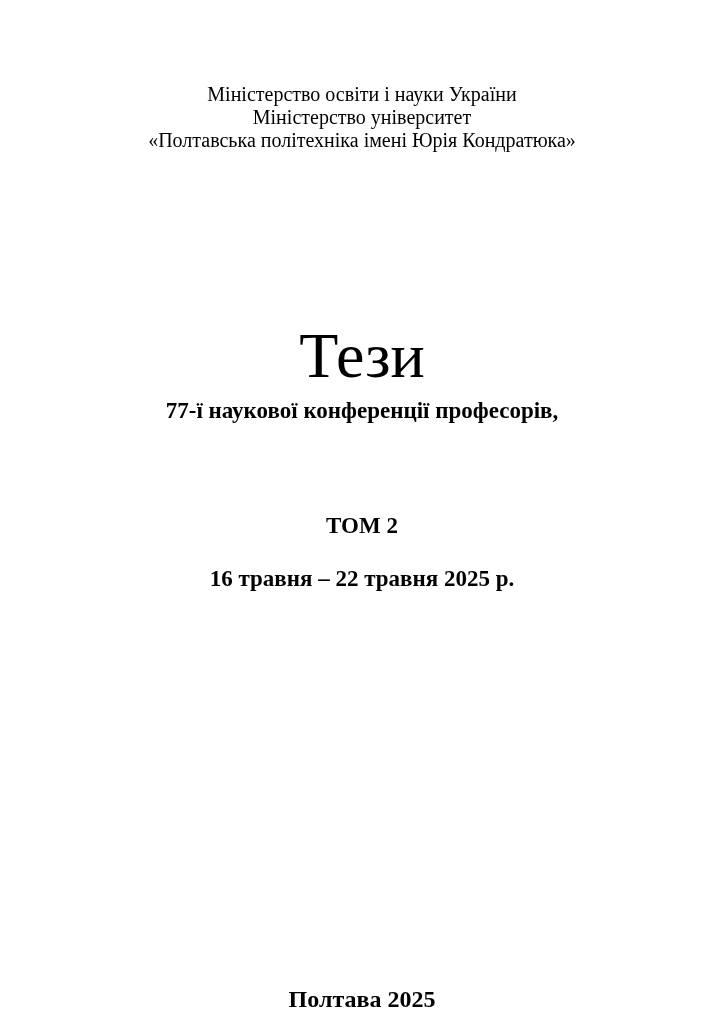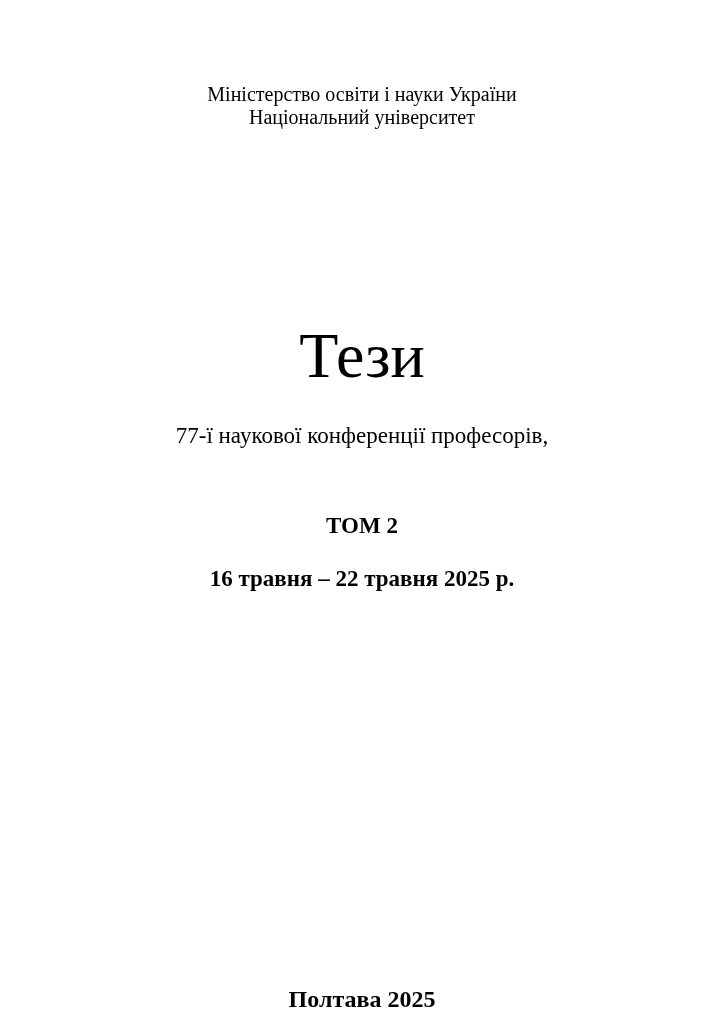--- a/index.html
+++ b/index.html
@@ -29,24 +29,24 @@
     line-height: 23px;
     font-weight: 400;
   }
   .title-block {
     top: 324px;
     font-size: 64px;
     line-height: 64px;
     font-weight: 400;
   }
   .subtitle-block {
-    top: 423px;
+    top: 398px;
     font-size: 23px;
     line-height: 26.5px;
-    font-weight: 400;
+    font-weight: 700;
   }
   .volume-block {
     top: 513px;
     font-size: 23px;
     line-height: 26.5px;
     font-weight: 700;
   }
   .dates-block {
     top: 566px;
     font-size: 23px;
@@ -60,21 +60,22 @@
     font-weight: 700;
   }
 </style>
 </head>
 <body>
 
 <div class="page">
 
   <div class="centered-block header-block">
     <div>Міністерство освіти і науки України</div>
-    <div>Національний університет</div>
+    <div>Міністерство університет</div>
+    <div>«Полтавська політехніка імені Юрія Кондратюка»</div>
   </div>
 
   <div class="centered-block title-block">Тези</div>
 
   <div class="centered-block subtitle-block">
     <div>77-ї наукової конференції професорів,</div>
   </div>
 
   <div class="centered-block volume-block">ТОМ 2</div>
 

